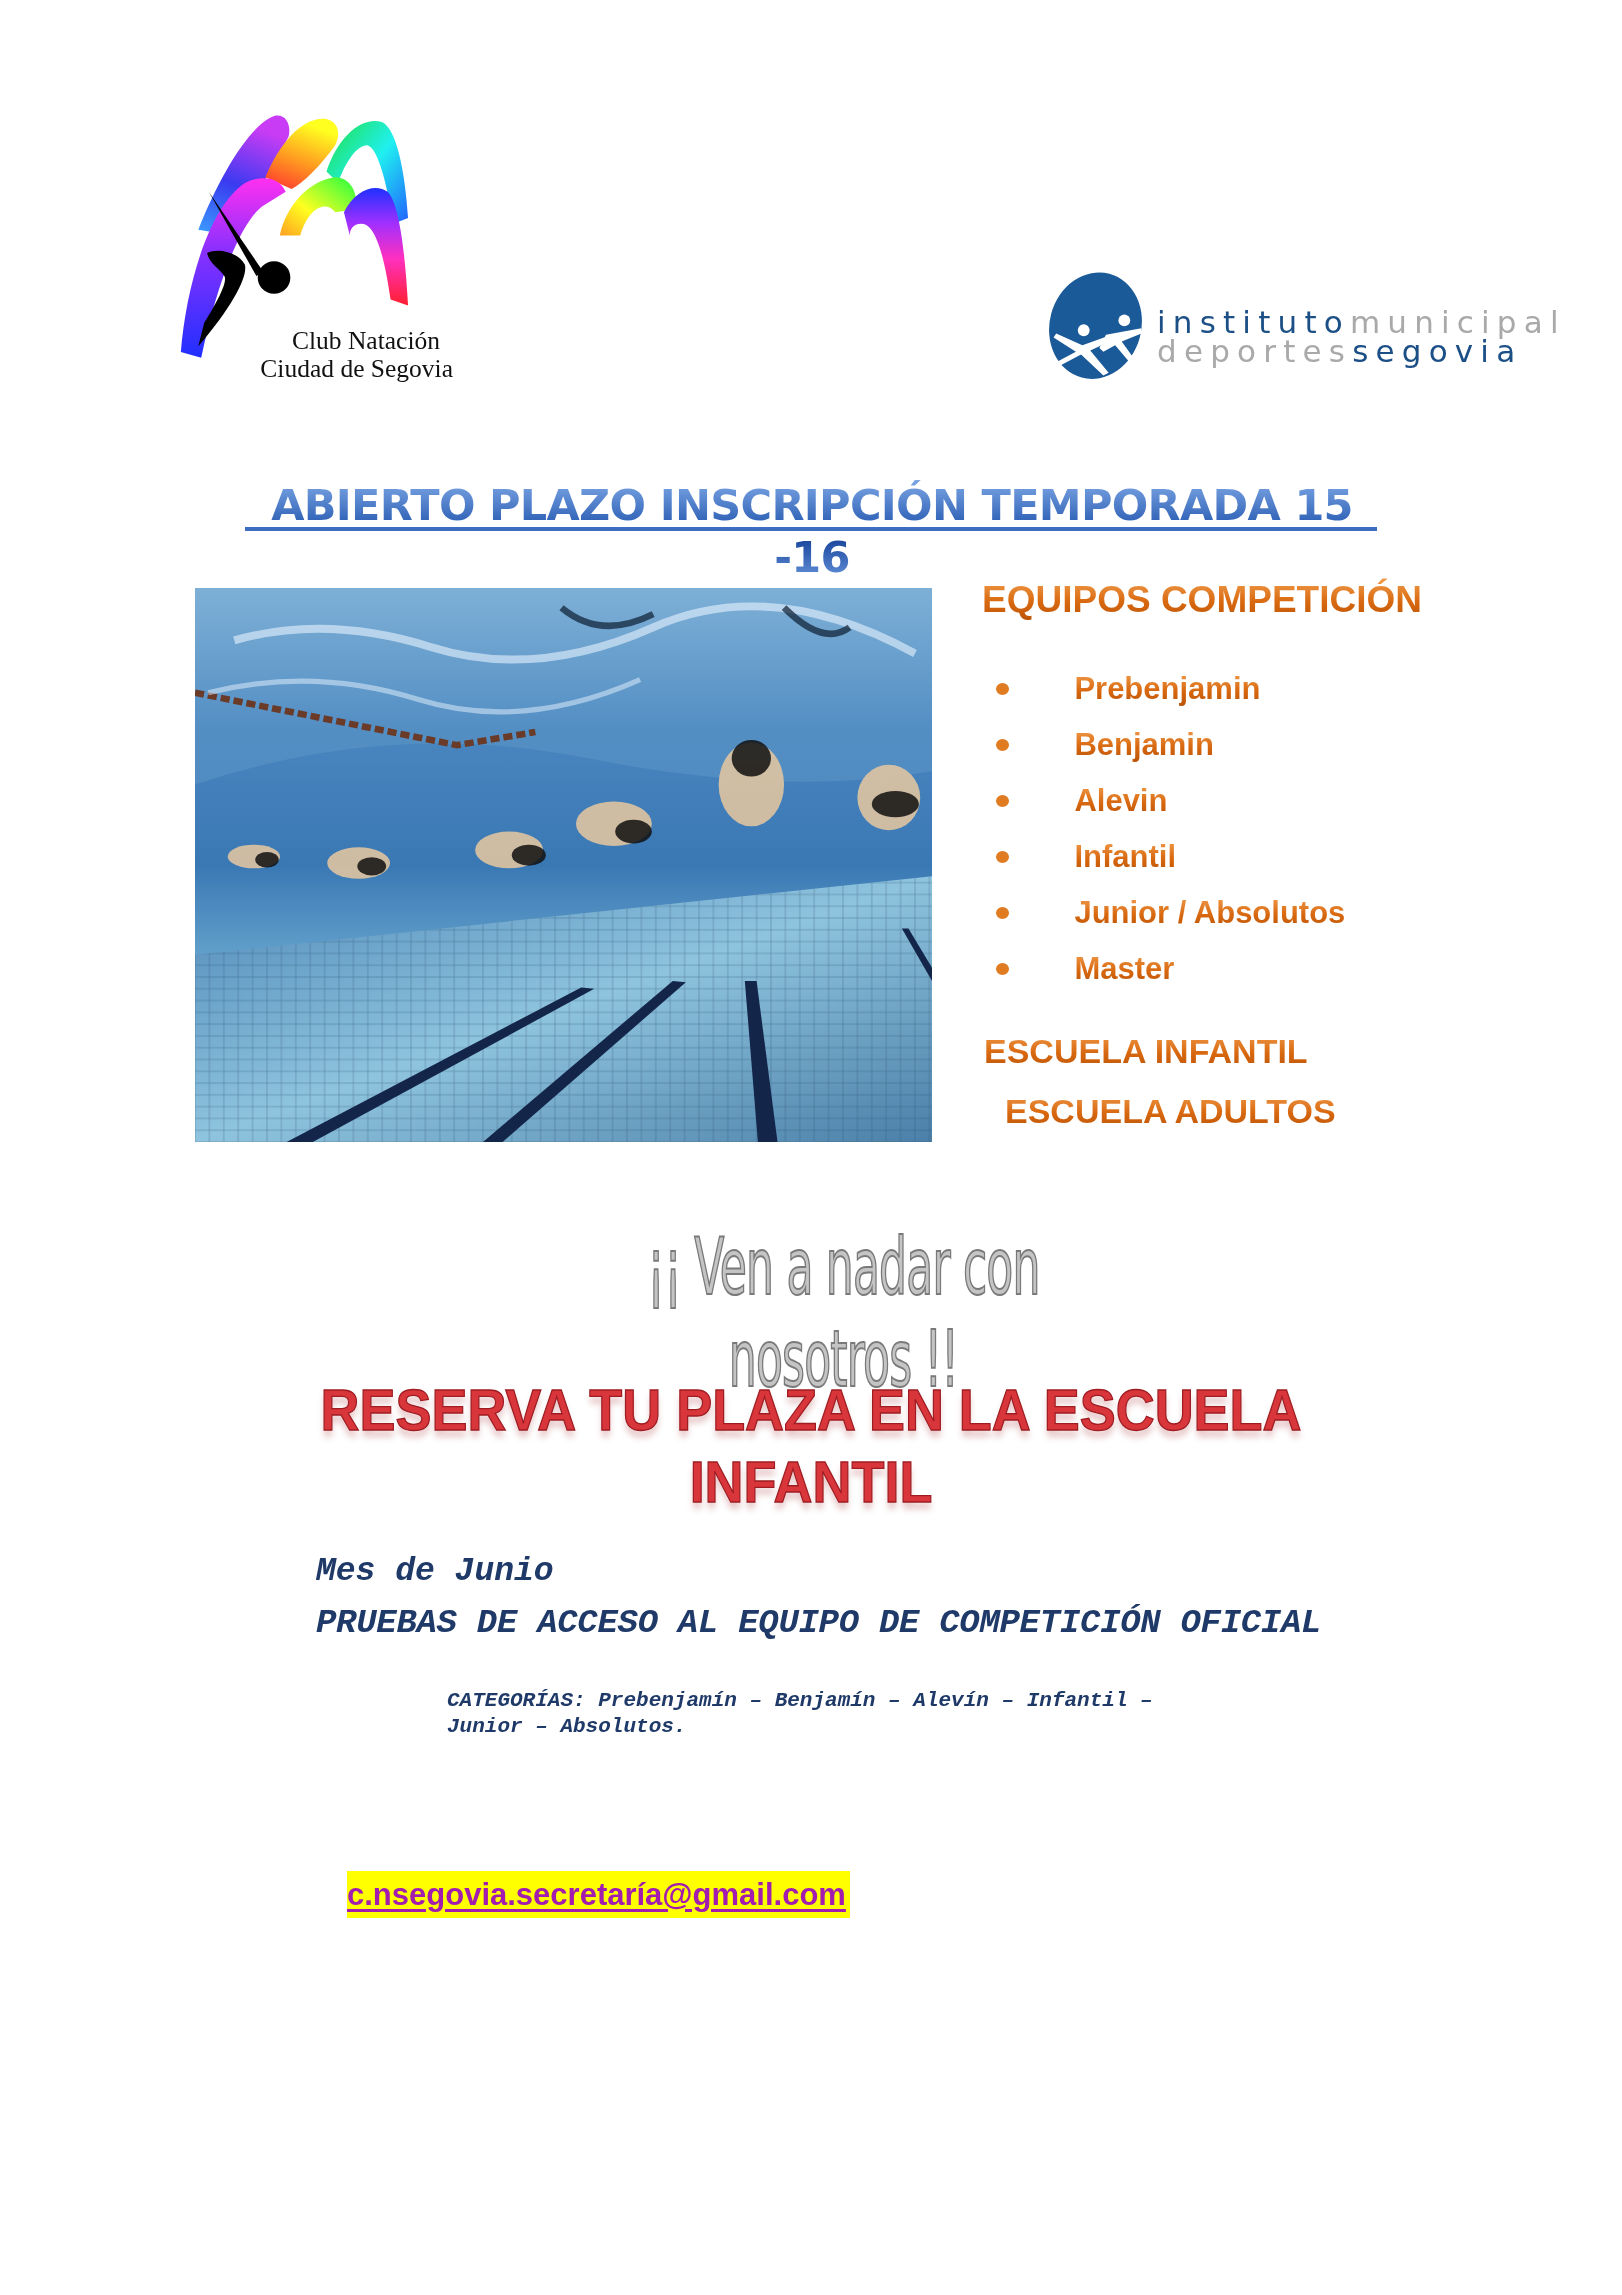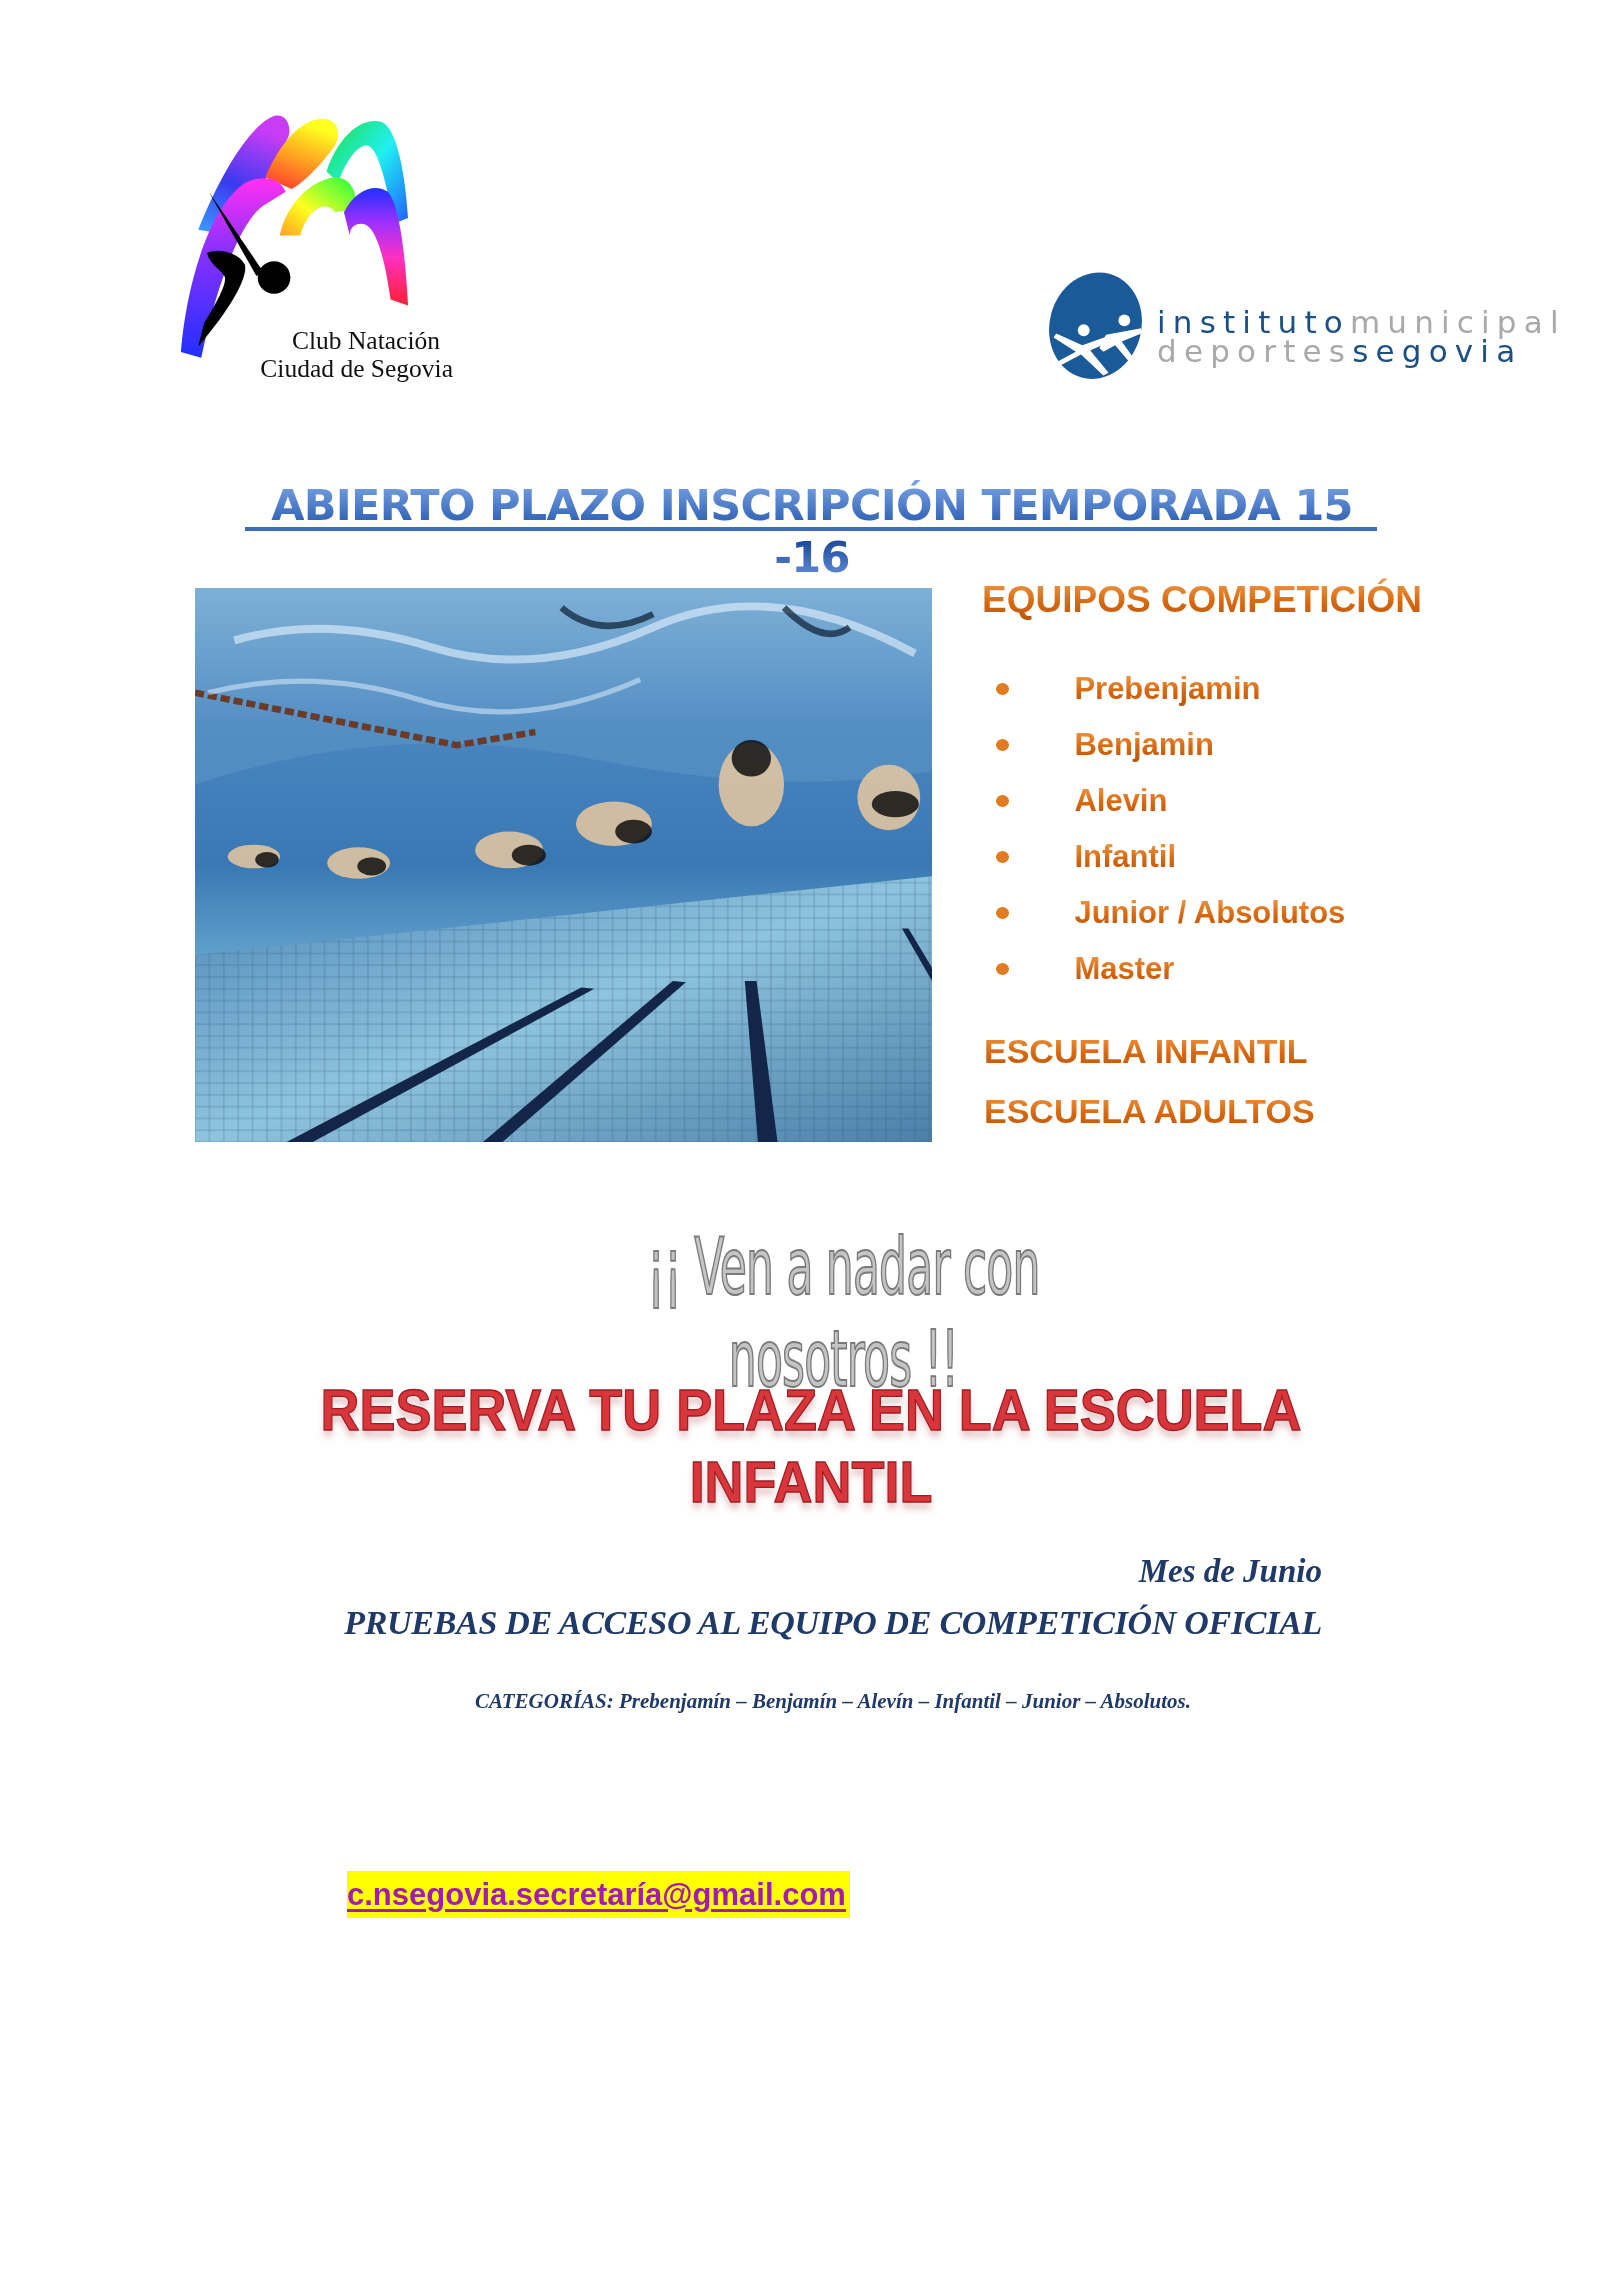--- a/index.html
+++ b/index.html
@@ -32,34 +32,34 @@
   .orange { color: #d9731e; font-family: "Liberation Sans", sans-serif; font-weight: bold;
     background: linear-gradient(180deg, #f3a050 0%, #d8680f 55%, #b85206 100%);
     -webkit-background-clip: text; background-clip: text; -webkit-text-fill-color: transparent; }
   .equipos-heading { left: 982px; top: 577px; font-size: 37px; line-height: 46px; }
   .cat-list { left: 982px; top: 661px; margin: 0; padding: 0; list-style: none; }
   .cat-list li { height: 56px; display: flex; align-items: center; gap: 32px; }
   .bullet { width: 13px; height: 11.8px; border-radius: 50%; background: #e07b22; margin-left: 14.4px; margin-right: 33px; }
   .cat-label { font-size: 31px; }
   .escuela { left: 984px; font-size: 34px; line-height: 42px; }
   .escuela.e1 { top: 1030px; }
-  .escuela.e2 { top: 1090px; }
+  .escuela.e2 { top: 1090px; margin-left: 21px; }
 
   
   .ven-text { left: 523px; top: 1221px; width: 641px; text-align: center; font-family: "DejaVu Sans Condensed", "DejaVu Sans", sans-serif;
     font-size: 79px; line-height: 92px; transform: scaleX(0.62); transform-origin: center;
     color: #c4c4c4; -webkit-text-stroke: 2px #7a7a7a; letter-spacing: -1.3px; }
 
   
   .reserva { left: 222px; top: 1374px; width: 1178px; text-align: center; font-family: "Liberation Sans", sans-serif; font-weight: bold;
     font-size: 58px; line-height: 72px; color: #d8363a; transform: scaleX(0.93);
     -webkit-text-stroke: 1.3px #9e1c22; text-shadow: 0 6.5px 6.5px rgba(160,30,35,0.25); }
 
   
-  .navy { color: #1f3a68; font-family: Liberation Serif, serif; font-weight: bold; font-style: italic; text-align: right; }
+  .navy { color: #1f3a68; font-family: Liberation Mono, monospace; font-weight: bold; font-style: italic; text-align: left; margin-left: 15px; }
   .mes { left: 301px; top: 1552px; width: 1021px; font-size: 33px; line-height: 39px; }
   .pruebas { left: 301px; top: 1602px; width: 1021px; font-size: 34px; line-height: 42px; letter-spacing: -0.3px; }
   .categorias { left: 432px; top: 1688px; width: 759px; font-size: 21px; line-height: 26px; }
 
   
   .contact { left: 347px; top: 1871px; height: 47px; display: flex; align-items: center; background: #ffff00; font-family: "Liberation Sans", sans-serif; font-weight: bold; font-size: 31px; padding-right: 3.9px; }
   .contact-label { color: #000; margin-left: 2.6px; margin-right: 35px; }
   .contact-email { color: #a21caf; text-decoration: underline; text-decoration-thickness: 3.3px; text-underline-offset: 3.9px; }
 </style>
 </head>

